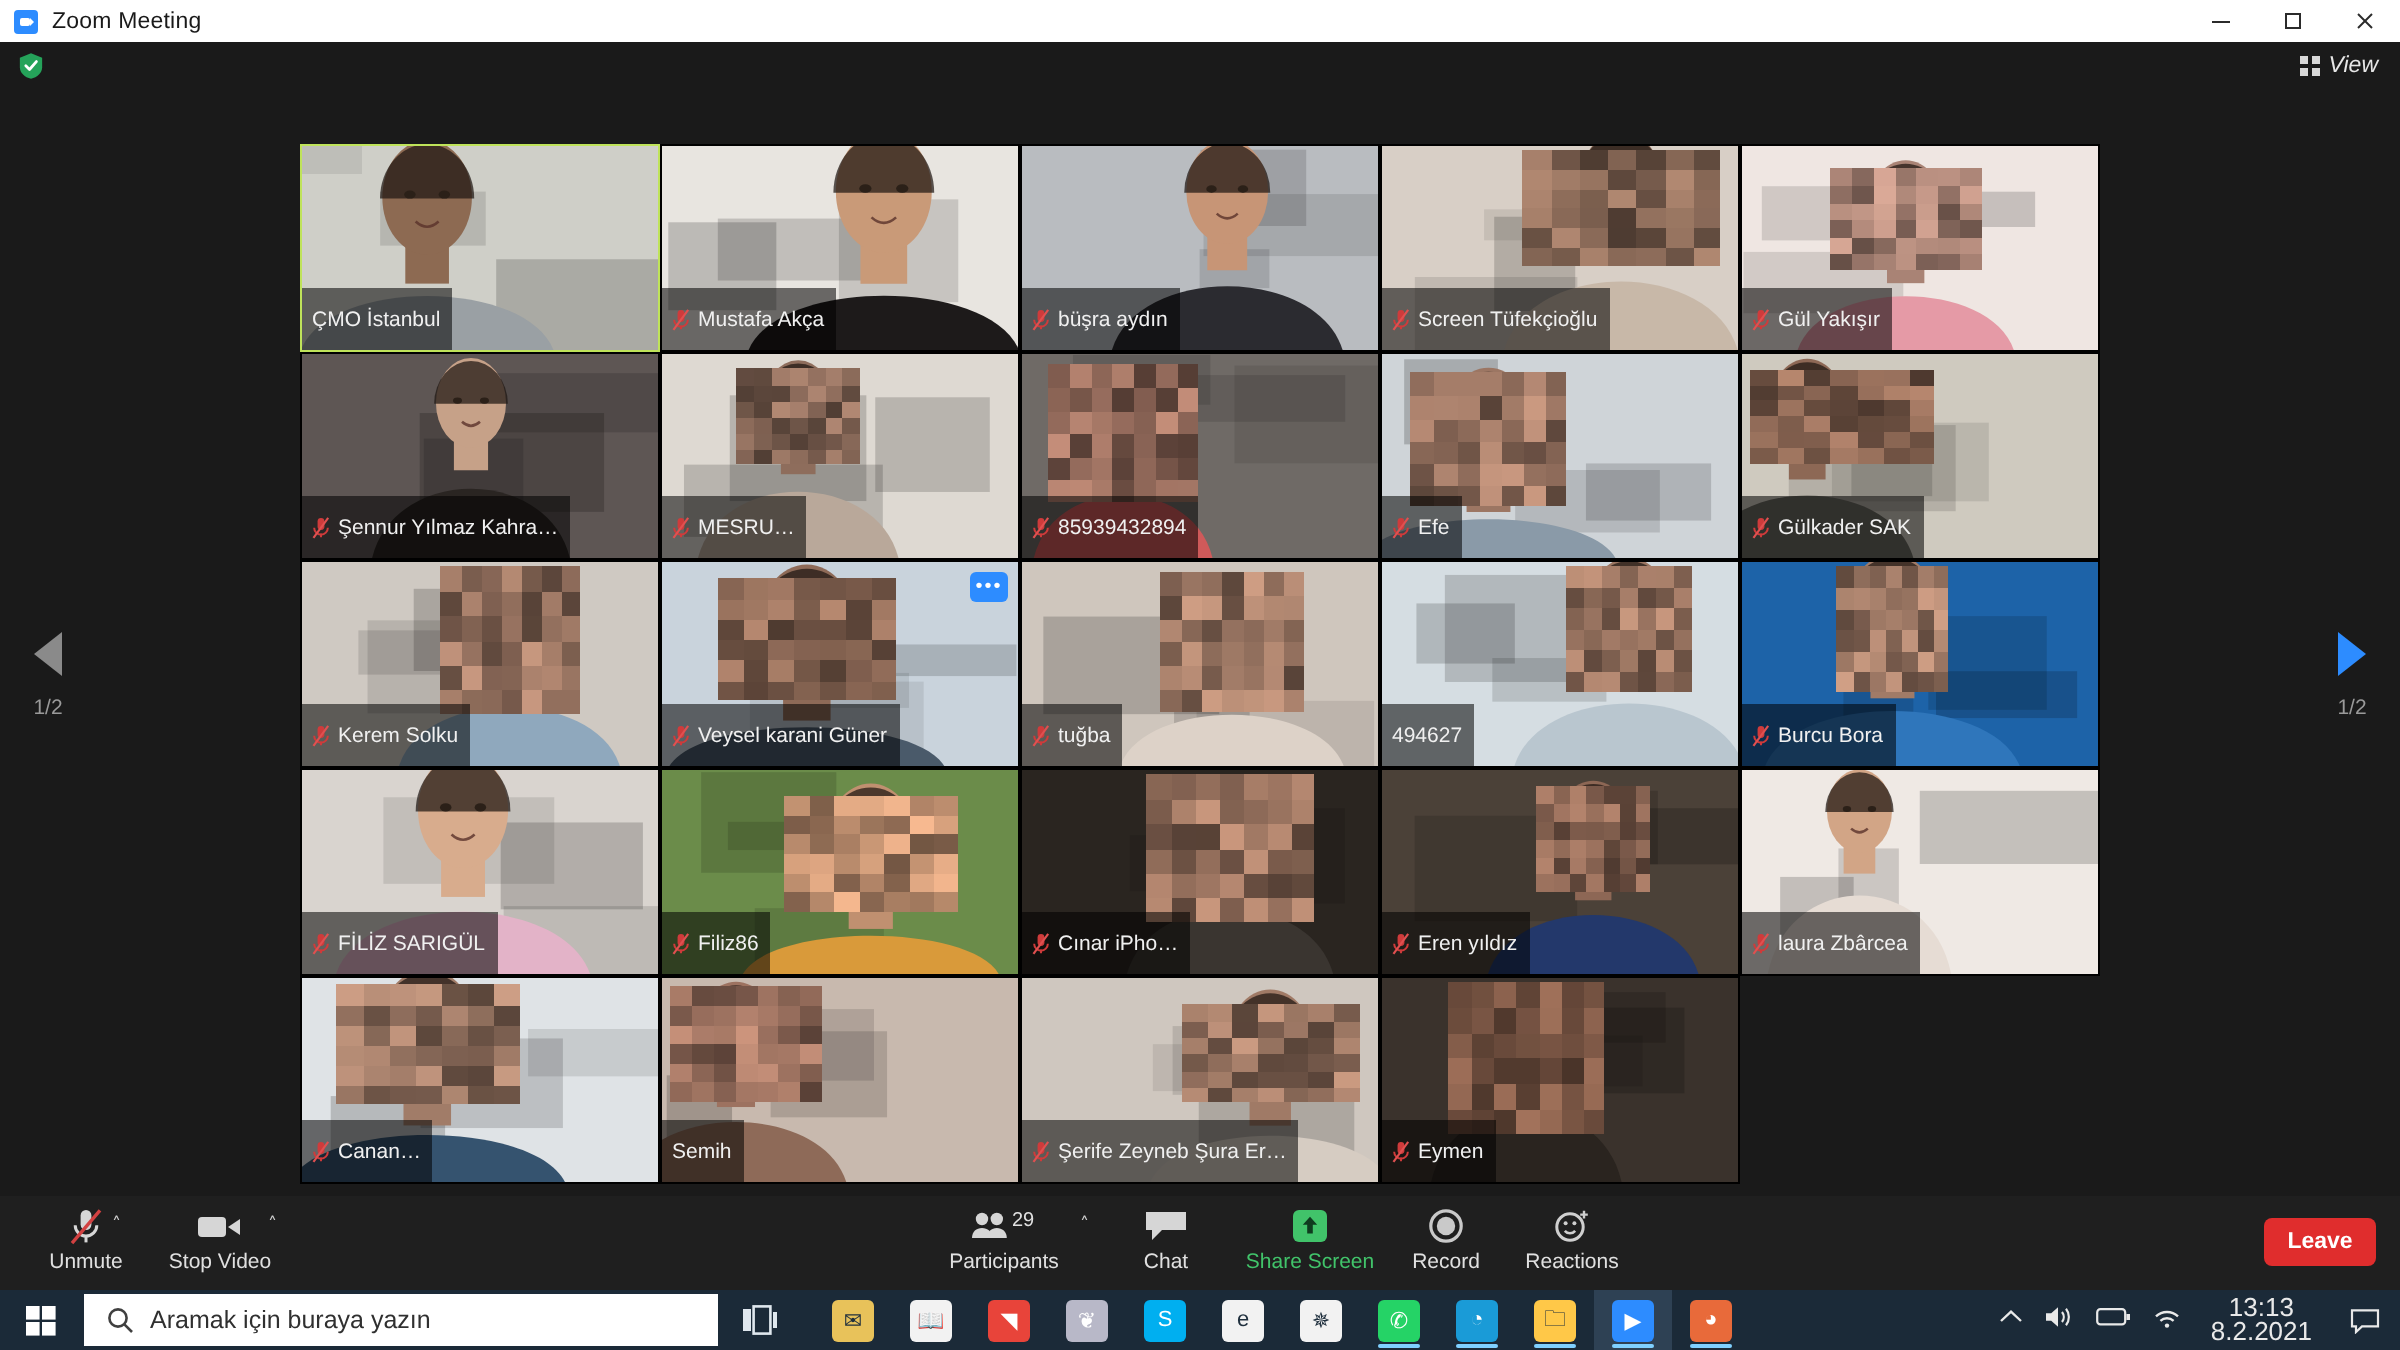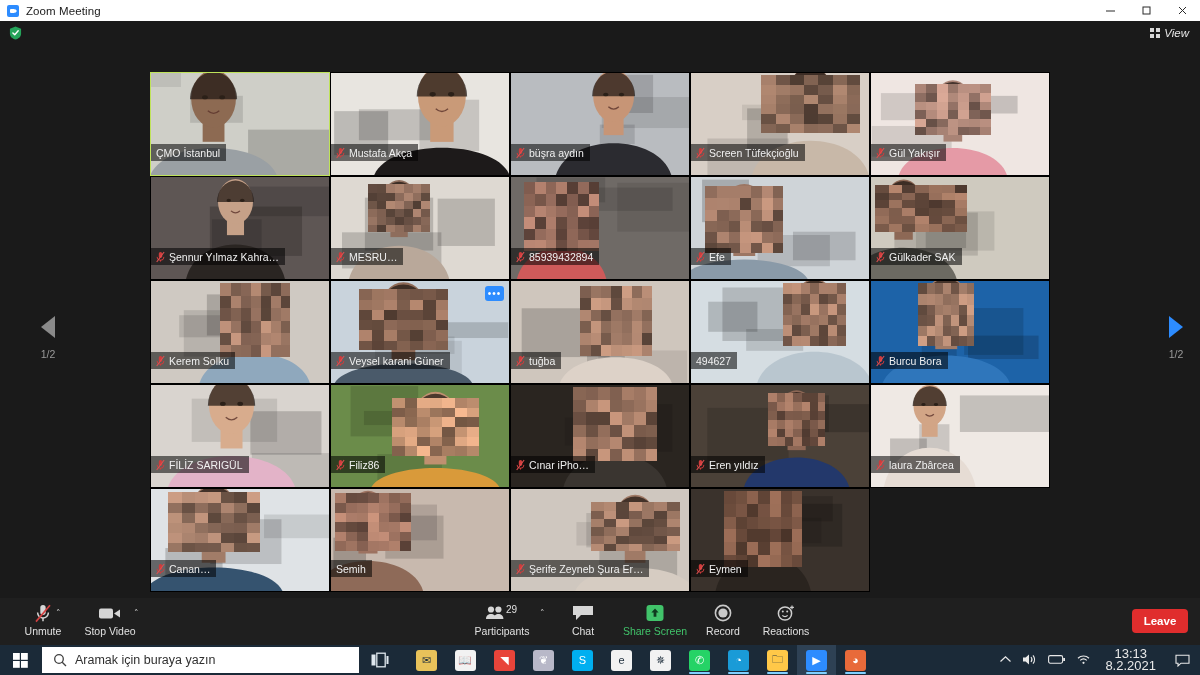--- a/index.html
+++ b/index.html
@@ -56,21 +56,21 @@
   .grid-glyph {
     display: inline-block; width: 10px; height: 10px;
     background:
       linear-gradient(#d8d8d8,#d8d8d8) 0 0/4px 4px no-repeat,
       linear-gradient(#d8d8d8,#d8d8d8) 6px 0/4px 4px no-repeat,
       linear-gradient(#d8d8d8,#d8d8d8) 0 6px/4px 4px no-repeat,
       linear-gradient(#d8d8d8,#d8d8d8) 6px 6px/4px 4px no-repeat;
   }
 
   
-  .pager { position: absolute; top: 295px; width: 48px; text-align: center; color: #8c8c8c; margin-left: 24px; }
+  .pager { position: absolute; top: 295px; width: 48px; text-align: center; color: #8c8c8c; }
   .pager.left { left: 0; }
   .pager.right { right: 0; }
   .arrow-l { width: 0; height: 0; border-top: 11px solid transparent; border-bottom: 11px solid transparent;
              border-right: 14px solid #8a8a8a; margin: 0 auto; }
   .arrow-r { width: 0; height: 0; border-top: 11px solid transparent; border-bottom: 11px solid transparent;
              border-left: 14px solid #2d8cff; margin: 0 auto; }
   .pager .pp { font-size: 10.5px; margin-top: 10px; color: #9a9a9a; }
 
   
   .gallery {
@@ -80,21 +80,21 @@
     grid-template-columns: repeat(5, 180px);
     grid-template-rows: repeat(5, 104px);
   }
   .tile {
     position: relative; overflow: hidden; background: #0b0b0b;
     border: 1px solid #000;
   }
   .tile.active { outline: 2px solid #bfe35a; outline-offset: -2px; z-index: 3; }
   .vid { position: absolute; inset: 0; }
   .nametag {
-    position: absolute; left: 0; bottom: 14px; height: 17px; max-width: 100%;
+    position: absolute; left: 0; bottom: 0; height: 31px; max-width: 100%;
     display: flex; align-items: center; gap: 4px;
     padding: 0 6px 0 5px; background: rgba(0,0,0,.55);
     color: #f0f0f0; font-size: 10.5px; white-space: nowrap;
     overflow: hidden; z-index: 4;
   }
   .mute-ico { width: 9px; height: 12px; flex: none; }
   .more-badge {
     position: absolute; right: 5px; top: 5px; width: 19px; height: 15px;
     background: #2d8cff; border-radius: 3px; color: #fff; font-size: 10px;
     display: flex; align-items: center; justify-content: center;

